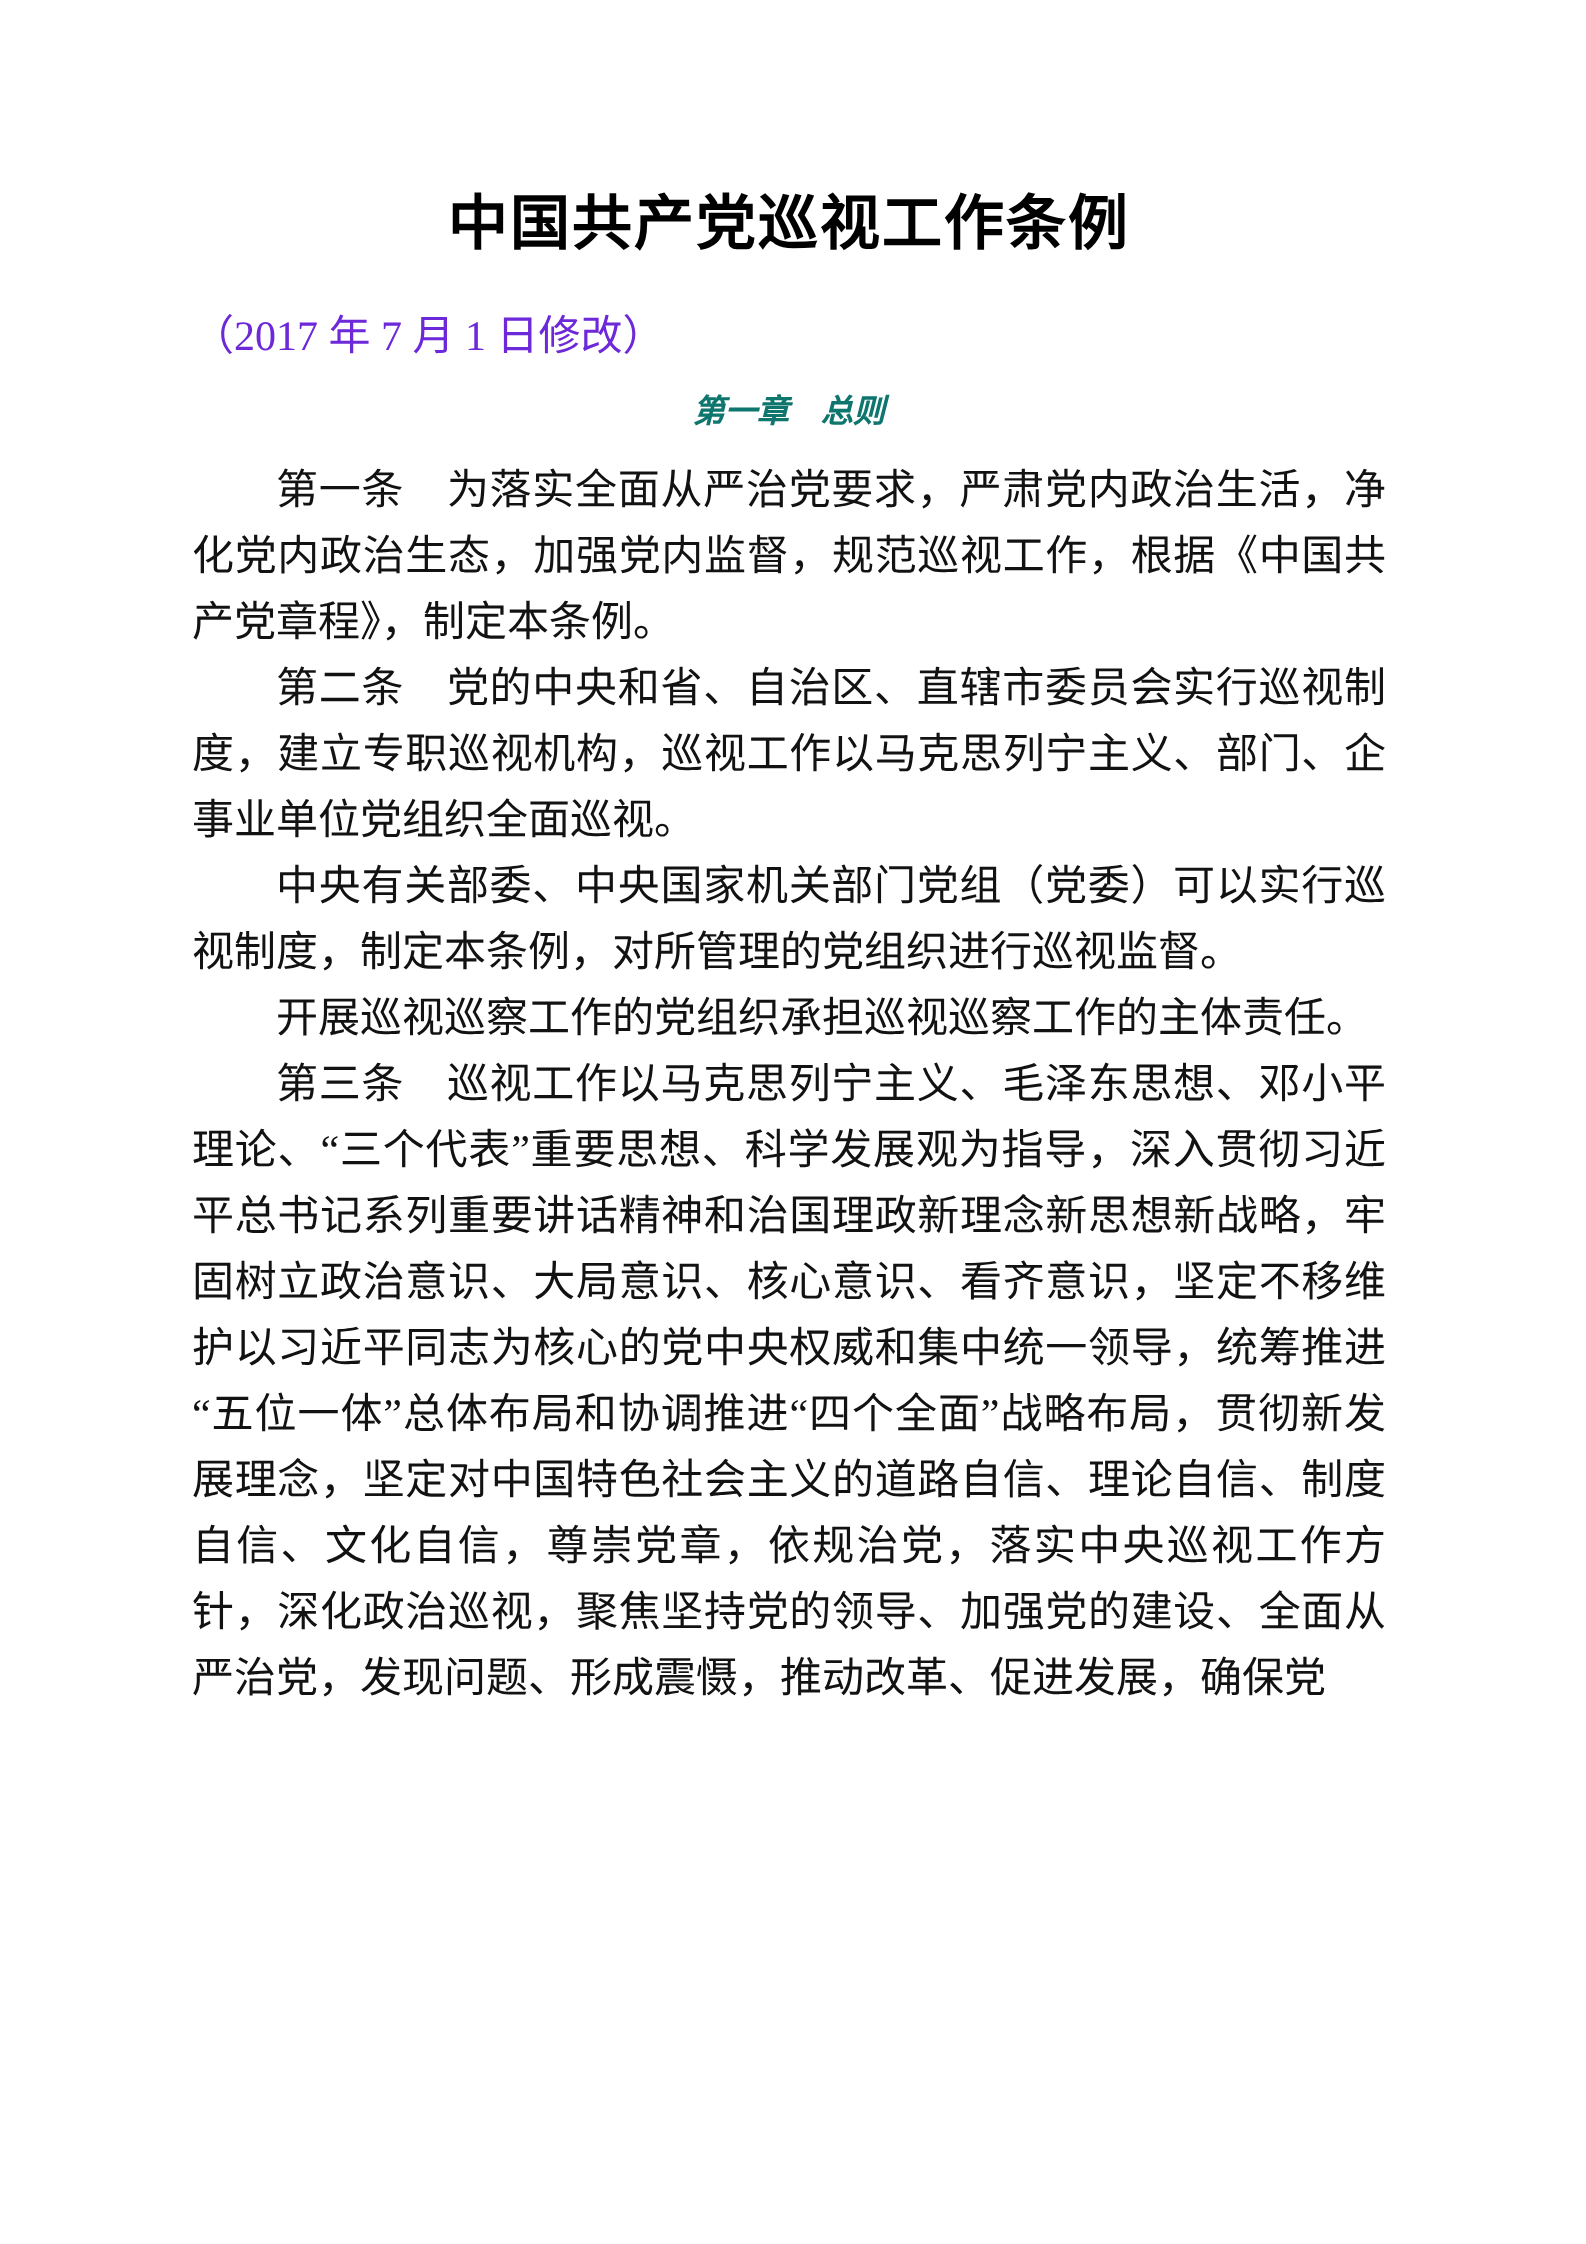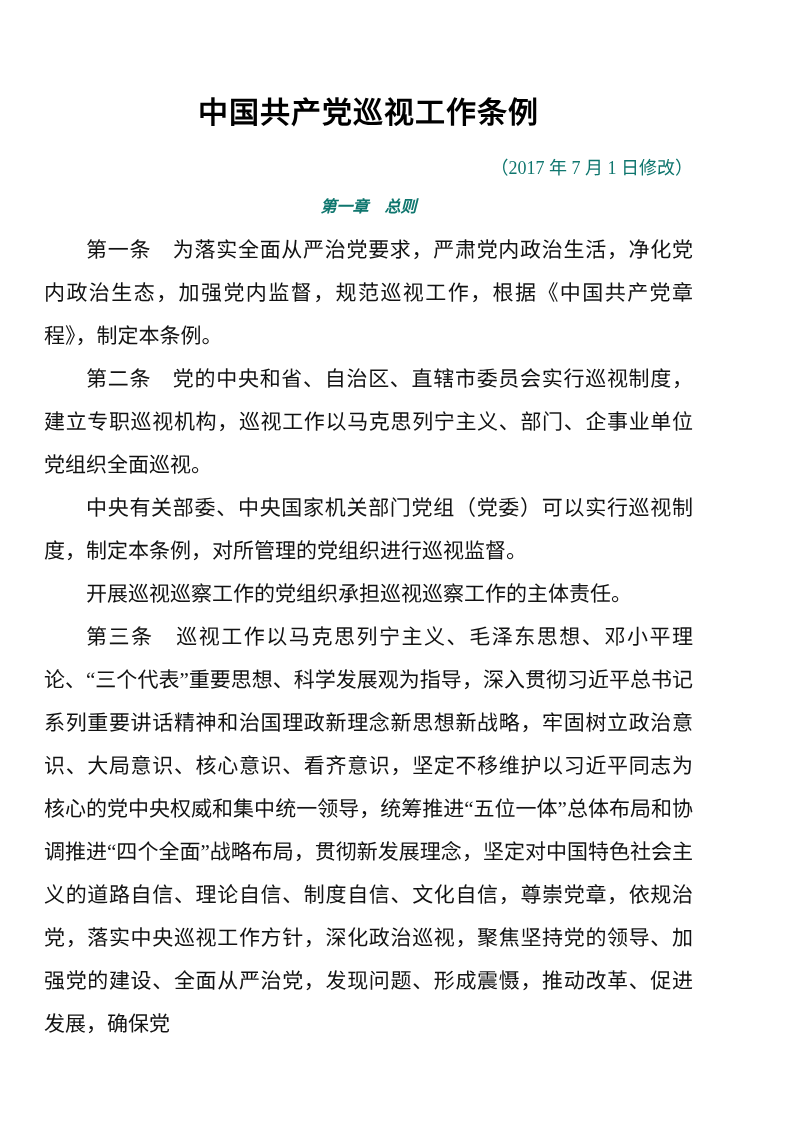--- a/index.html
+++ b/index.html
@@ -8,58 +8,58 @@
     padding: 0;
     background: #ffffff;
   }
   .page {
     position: relative;
     width: 793px;
     height: 1122px;
     margin: 0 auto;
     background: #ffffff;
     box-sizing: border-box;
-    padding: 96px 100px 0 44px;
+    padding: 96px 100px 0 96px;
     overflow: hidden;
     color: #000000;
     font-family: "Liberation Serif", "DejaVu Serif", serif;
   }
   .doc-title {
     margin: 0;
     font-size: 30px;
     line-height: 34px;
     font-weight: 700;
     text-align: center;
     letter-spacing: 1px;
     color: #000000;
   }
   .doc-subtitle {
     margin: 27px 0 0 0;
-    font-size: 18px;
+    font-size: 21px;
     line-height: 22px;
     font-weight: 400;
-    text-align: right;
-    color: #0f766e;
+    text-align: left;
+    color: #6d28d9;
   }
   .chapter-heading {
     margin: 16px 0 0 0;
     font-size: 16px;
     line-height: 24px;
     font-weight: 700;
     text-align: center;
     color: #0f766e;
     font-style: italic;
   }
   .doc-body {
     margin-top: 10px;
   }
   .doc-body p {
     margin: 0;
     font-size: 21px;
-    line-height: 43px;
+    line-height: 33px;
     text-align: justify;
     text-justify: inter-character;
     text-indent: 2em;
     color: #121212;
   }
 </style>
 </head>
 <body>
 
 <div class="page">

